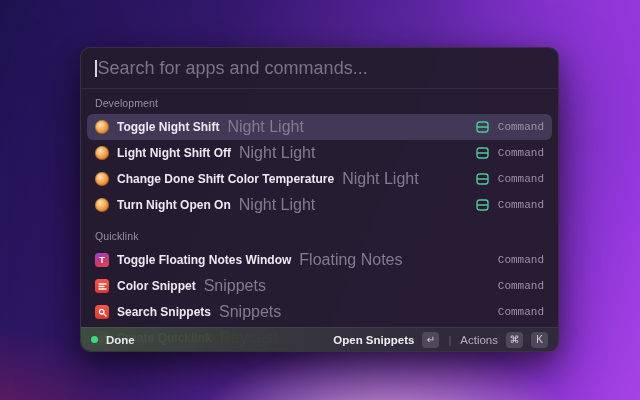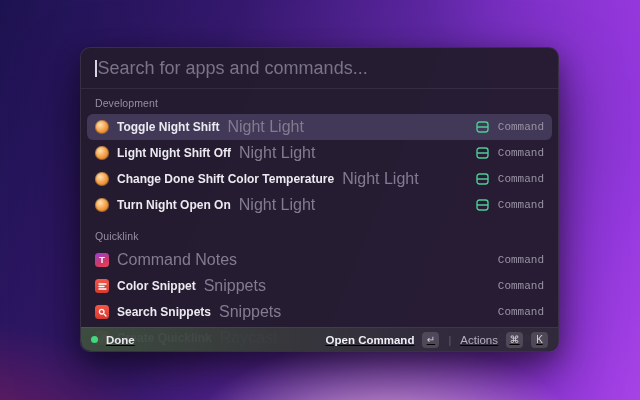--- a/index.html
+++ b/index.html
@@ -71,21 +71,20 @@
   }
   .accessory { width:14px; height:13px; display:flex; align-items:center; justify-content:center; }
 
   
   .status-bar {
     position:absolute; left:0; right:0; bottom:0; height:24px;
     display:flex; align-items:center; gap:8px; padding:0 10px;
     background:linear-gradient(90deg, rgba(62,78,64,0.96) 0%, rgba(56,56,60,0.96) 42%, rgba(50,43,61,0.96) 75%, rgba(49,42,60,0.96) 100%);
     border-top:1px solid rgba(255,255,255,0.06);
     border-radius:0 0 10px 10px;
-    text-decoration:underline;
   }
   .status-dot { width:7px; height:7px; border-radius:50%; background:var(--status_dot,#3fd97f); }
   .status-text { font-size:11.5px; font-weight:700; color:#e9e7ee; }
   .sb-spacer { flex:1; }
   .sb-action { font-size:11.5px; font-weight:700; color:#f0eef4; }
   .sb-action.dim { font-weight:400; color:#b5afc0; }
   .key {
     min-width:17px; height:16px; padding:0 3px; border-radius:4px;
     background:rgba(255,255,255,0.14); color:#d6d1de;
     font-size:10px; display:flex; align-items:center; justify-content:center;
@@ -164,21 +163,22 @@
           </span>
           <span class="row-type">Command</span>
         </div>
       </div>
       <div class="section">
         <div class="section-title">Quicklink</div>
         <div class="row">
           <span class="appicon">
             <span class="ic-notes">T</span>
           </span>
-          <span class="row-subtitle">Command Notes</span>
+          <span class="row-title">Toggle Floating Notes Window</span>
+          <span class="row-subtitle">Floating Notes</span>
           <span class="row-spacer"></span>
           <span class="row-type">Command</span>
         </div>
         <div class="row">
           <span class="appicon">
             <span class="ic-red">
               <svg width="9" height="9" viewBox="0 0 9 9">
                 <g stroke="#fff" stroke-width="1.3" stroke-linecap="round">
                   <line x1="1" y1="2" x2="8" y2="2"></line>
                   <line x1="1" y1="4.5" x2="6" y2="4.5"></line>
@@ -222,20 +222,20 @@
           <span class="row-subtitle">Raycast</span>
           <span class="row-spacer"></span>
           <span class="row-type">Command</span>
         </div>
       </div>
     </div>
   <div class="status-bar">
     <span class="status-dot"></span>
     <span class="status-text">Done</span>
     <span class="sb-spacer"></span>
-    <span class="sb-action">Open Command</span>
+    <span class="sb-action">Open Snippets</span>
     <span class="key">↵</span>
     <span class="sb-sep">|</span>
     <span class="sb-action dim">Actions</span>
     <span class="key">⌘</span>
     <span class="key">K</span>
   </div>
 </div>
 
 </body></html>

